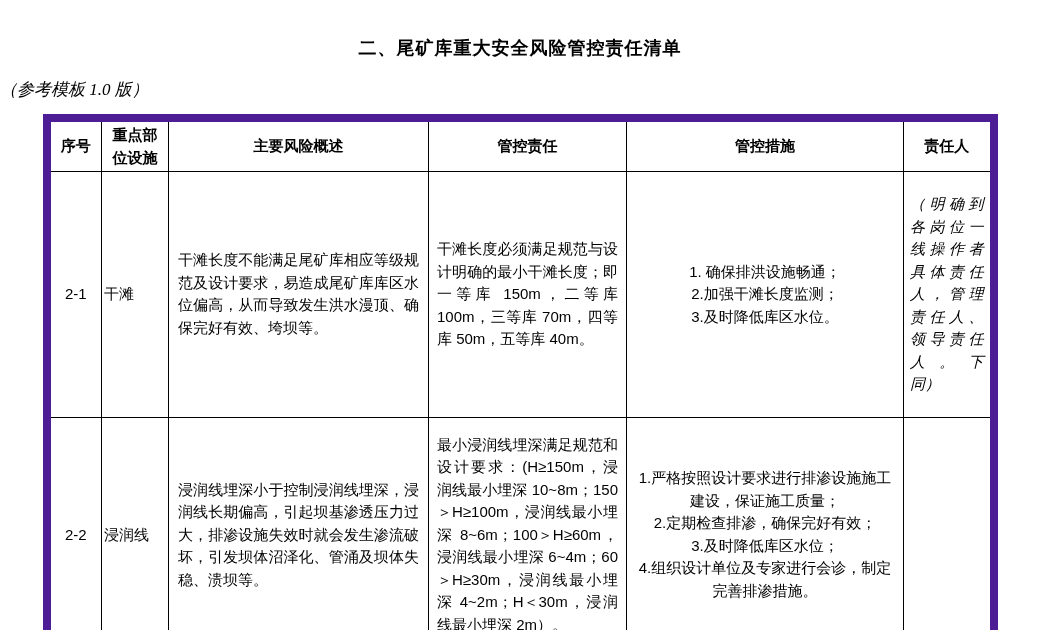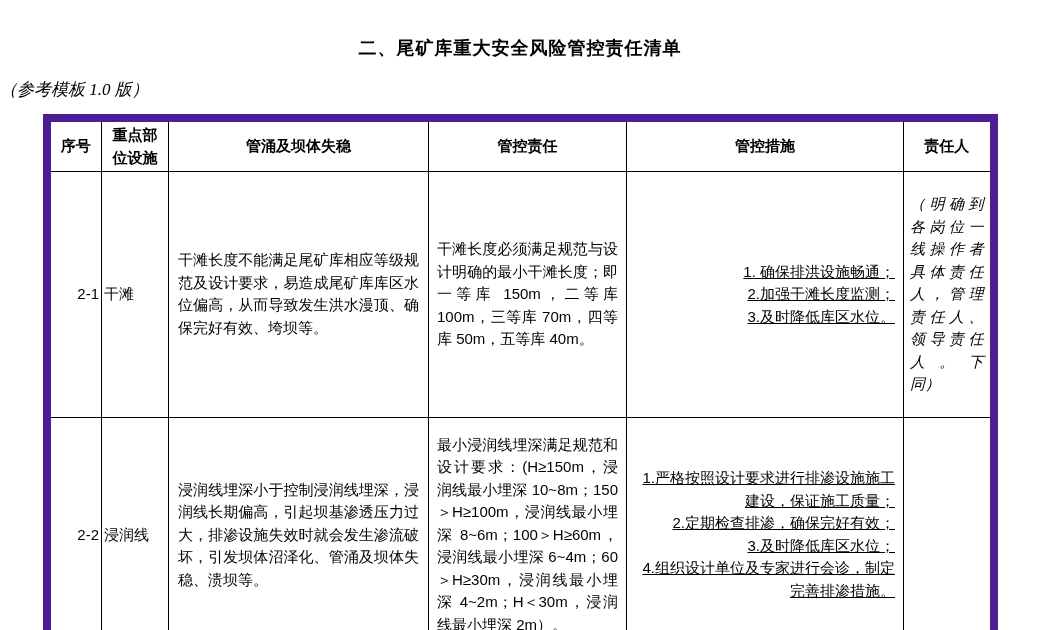--- a/index.html
+++ b/index.html
@@ -22,25 +22,25 @@
     table-layout:fixed;border:8px solid #4c1d95;
   }
   table.risk th,table.risk td{
     border:1px solid #000;vertical-align:middle;
     font-size:15px;line-height:1.5;overflow:hidden;
   }
   tr.hdr{height:40px;}
   tr.r0{height:159px;}
   tr.r1{height:239px;}
   th.h{font-weight:bold;text-align:center;padding:2px 5px;}
-  td.seq{text-align:right;padding:0 2px;}
+  td.seq{text-align:center;padding:0 2px;}
   td.fac{text-align:left;padding:0 2px;}
   td.risktext{text-align:justify;padding:0 9px;line-height:1.62;}
   td.resp{text-align:justify;padding:16px 8px;line-height:1.42;}
-  td.meas{text-align:right;padding:0 8px;white-space:pre-line;line-height:1.5;text-decoration:underline;}
+  td.meas{text-align:center;padding:0 8px;white-space:pre-line;line-height:1.5;}
   td.owner{
     font-family:"Liberation Serif",serif;font-style:italic;
     font-size:12px;line-height:1.62;text-align:justify;
     padding:21px 6px;vertical-align:middle;
   }
   .footer{
     text-align:center;font-size:15px;margin-top:13px;
     font-family:"Liberation Serif",serif;
   }
 </style>
@@ -56,21 +56,21 @@
     <col style="width:67px">
     <col style="width:260px">
     <col style="width:198px">
     <col style="width:277px">
     <col style="width:90px">
   </colgroup>
   <thead>
     <tr class="hdr">
       <th class="h">序号</th>
       <th class="h">重点部位设施</th>
-      <th class="h">管涌及坝体失稳</th>
+      <th class="h">主要风险概述</th>
       <th class="h">管控责任</th>
       <th class="h">管控措施</th>
       <th class="h">责任人</th>
     </tr>
   </thead>
   <tbody>
     <tr class="r0">
       <td class="seq">2-1</td>
       <td class="fac">干滩</td>
       <td class="risktext">干滩长度不能满足尾矿库相应等级规范及设计要求，易造成尾矿库库区水位偏高，从而导致发生洪水漫顶、确保完好有效、垮坝等。</td>

